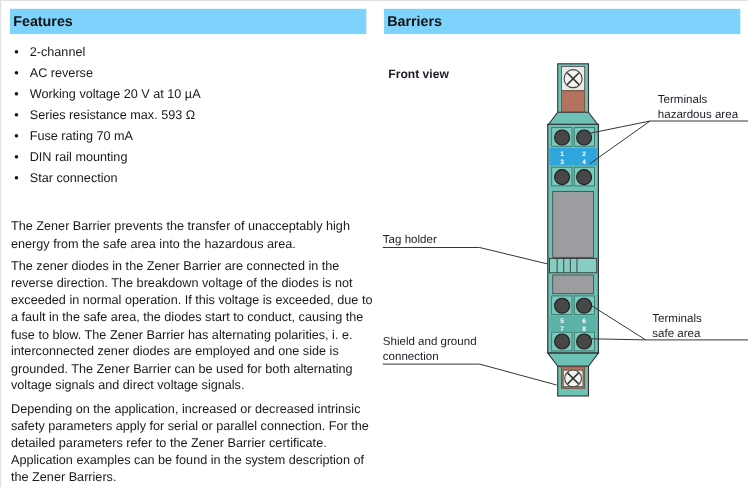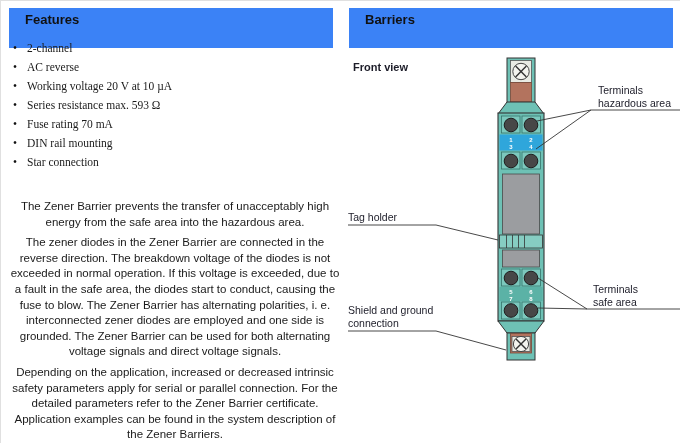--- a/index.html
+++ b/index.html
@@ -3,36 +3,35 @@
 <meta charset="utf-8">
 <style>
   html,body{margin:0;padding:0;background:#fff;}
   .page{
     position:relative;width:680px;height:443px;background:#ffffff;
     font-family:"Liberation Sans","DejaVu Sans",sans-serif;color:#1a1a1a;
     overflow:hidden;border-top:1px solid #e0e0e0;border-left:1px solid #e0e0e0;
     box-sizing:border-box;
   }
   .section-bar{
-    position:absolute;height:40px;width:324px;background:#3b82f6;
+    position:absolute;height:23px;width:324px;background:#7dd3fc;
     font-size:13px;font-weight:bold;line-height:23px;box-sizing:border-box;
-    padding-left:16px;color:#111;
+    padding-left:3px;color:#111;
   }
   .bar-features{left:8px;top:7px;}
   .bar-function{left:8px;top:172px;}
   .bar-assembly{left:348px;top:7px;}
   .feature-list{
     position:absolute;left:12px;top:38px;margin:0;padding:0;list-style:none;
     font-size:11.5px;
-    font-family:Liberation Serif, serif;
   }
   .feature-list li{line-height:19px;}
   .feature-list .bullet{display:inline-block;width:14px;color:#111;}
   .function-text{position:absolute;left:9px;top:198px;width:330px;}
-  .function-text p{margin:0 0 5px 0;font-size:11.5px;line-height:15.6px;text-align:center;}
+  .function-text p{margin:0 0 5px 0;font-size:11.5px;line-height:15.6px;}
   svg text{font-family:"Liberation Sans","DejaVu Sans",sans-serif;}
   .callout{font-size:10.5px;fill:#1c1c28;}
   .front-view{font-size:11px;font-weight:bold;fill:#1c1c28;}
   .digit{font-size:6px;font-weight:bold;fill:#ffffff;text-anchor:middle;}
 </style>
 </head>
 <body>
 
 <div class="page">
 

